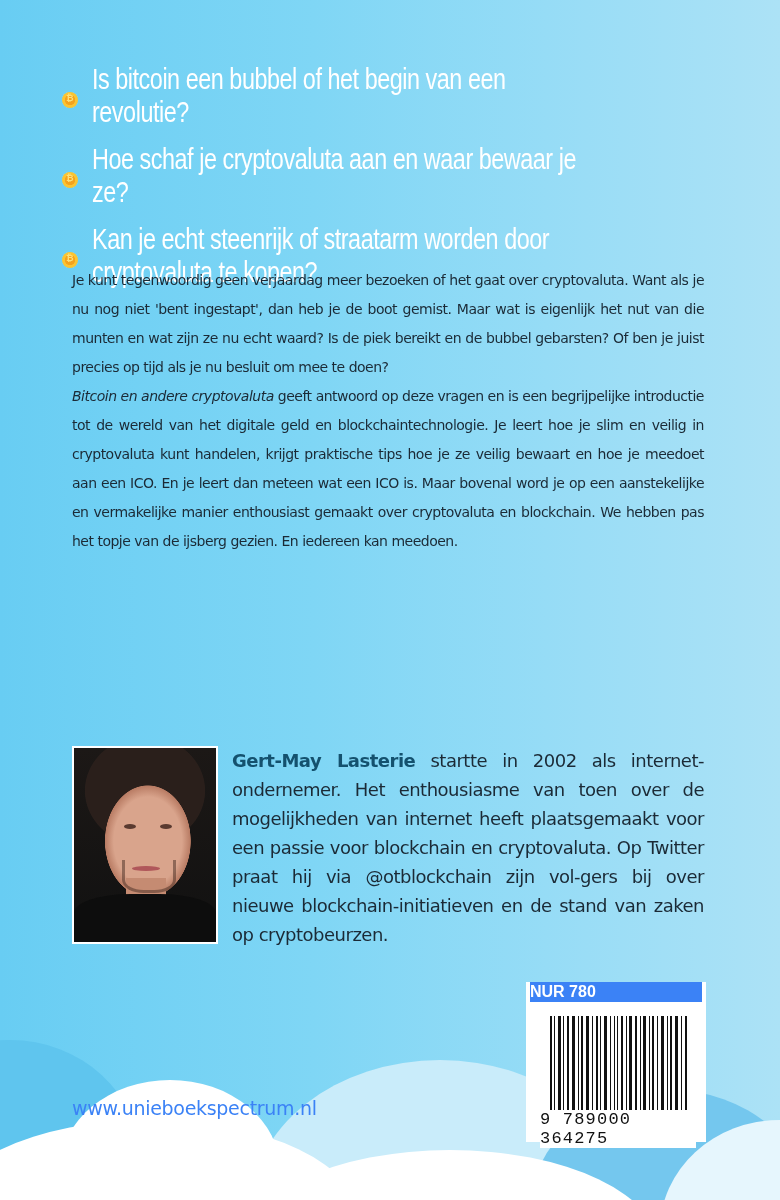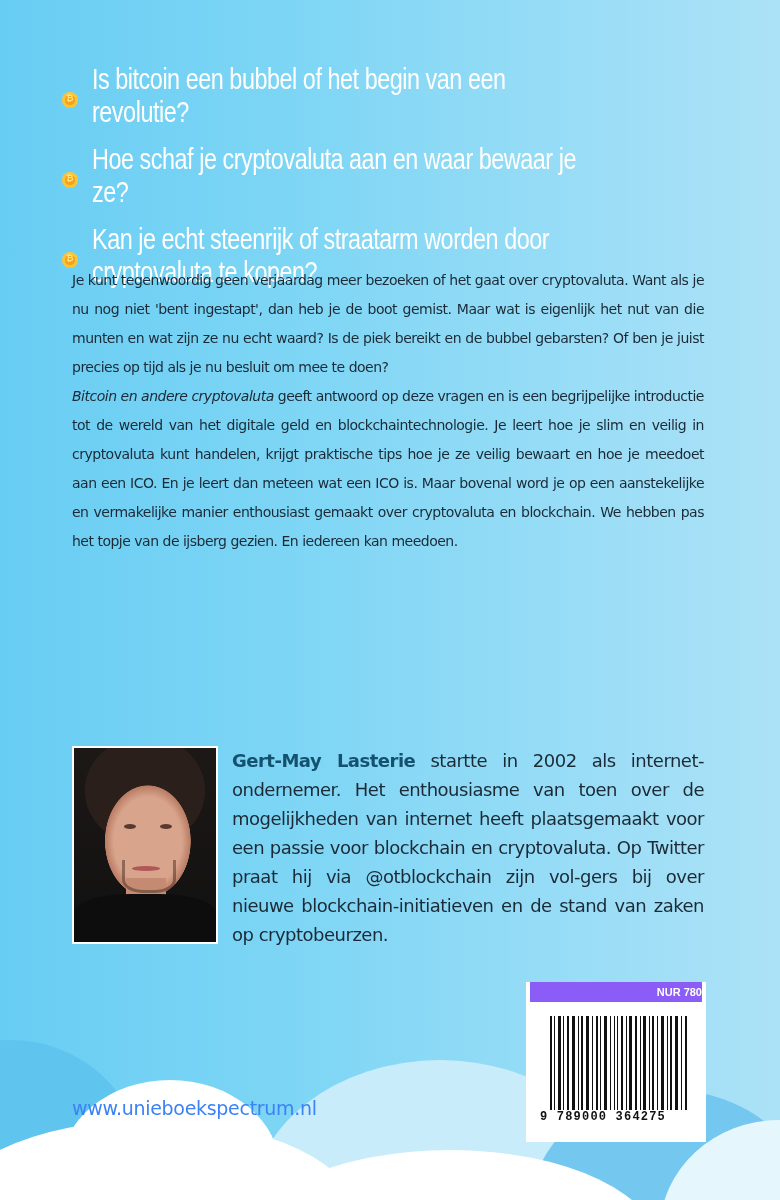--- a/index.html
+++ b/index.html
@@ -42,23 +42,23 @@
   .photo .beard { position:absolute; left:48px; top:112px; width:48px; height:30px; border-radius:0 0 40% 40%; border:3px solid rgba(70,45,35,0.5); border-top:none; }
   .bio {
     position:absolute; left:232px; top:746px; width:472px;
     color:#1b2a36; font-size:18px; line-height:29px; text-align:justify;
     font-family:"DejaVu Sans", sans-serif; letter-spacing:-0.5px;
   }
   .bio b { color:#14516e; }
   .cloud { position:absolute; border-radius:50%; }
   .urls { position:absolute; left:72px; top:1094px; color:#3b82f6; font-size:19px; line-height:29px; font-family:"DejaVu Sans", sans-serif; letter-spacing:-0.3px; }
   .barcode-box { position:absolute; left:526px; top:982px; width:180px; height:160px; background:#fff; }
-  .nur { background:#8b5cf6; color:#fff; font-weight:bold; font-size:11px; text-align:right; height:20px; line-height:20px; margin:0 4px; }
+  .nur { background:#3b82f6; color:#fff; font-weight:bold; font-size:16px; text-align:left; height:20px; line-height:20px; margin:0 4px; }
   .bars { position:absolute; left:24px; top:34px; width:138px; height:104px; }
-  .isbn { position:absolute; left:14px; top:128px; width:156px; font-family:"Liberation Mono", monospace; font-size:12px; font-weight:bold; letter-spacing:1.2px; color:#111; background:#fff; }
+  .isbn { position:absolute; left:14px; top:128px; width:156px; font-family:"Liberation Mono", monospace; font-size:17px; font-weight:normal; letter-spacing:1.2px; color:#111; background:#fff; }
 </style>
 </head>
 <body>
 
 <div class="cloud" style="left:-120px; top:1040px; width:260px; height:240px; background:#5fc5ee;"></div>
 <div class="cloud" style="left:250px; top:1060px; width:380px; height:300px; background:#c9ecfa;"></div>
 <div class="cloud" style="left:530px; top:1090px; width:280px; height:240px; background:#74c7ee;"></div>
 <div class="cloud" style="left:660px; top:1120px; width:240px; height:220px; background:#e6f6fd;"></div>
 <div class="cloud" style="left:60px; top:1080px; width:220px; height:180px; background:#ffffff;"></div>
 <div class="cloud" style="left:-60px; top:1120px; width:420px; height:200px; background:#ffffff;"></div>

